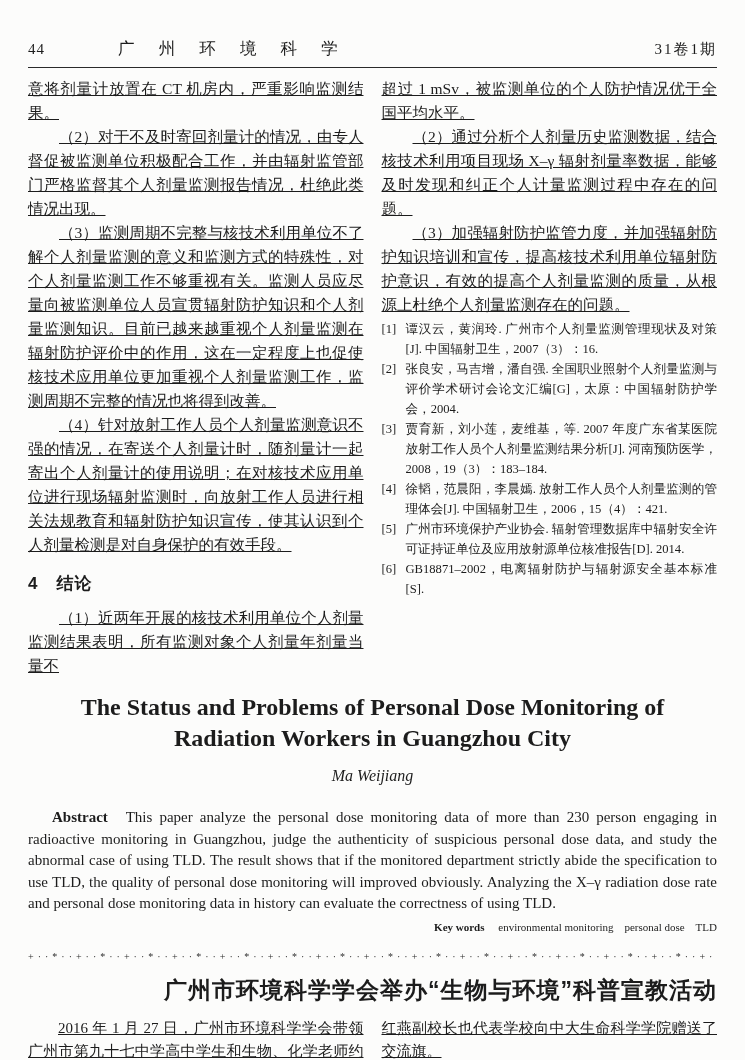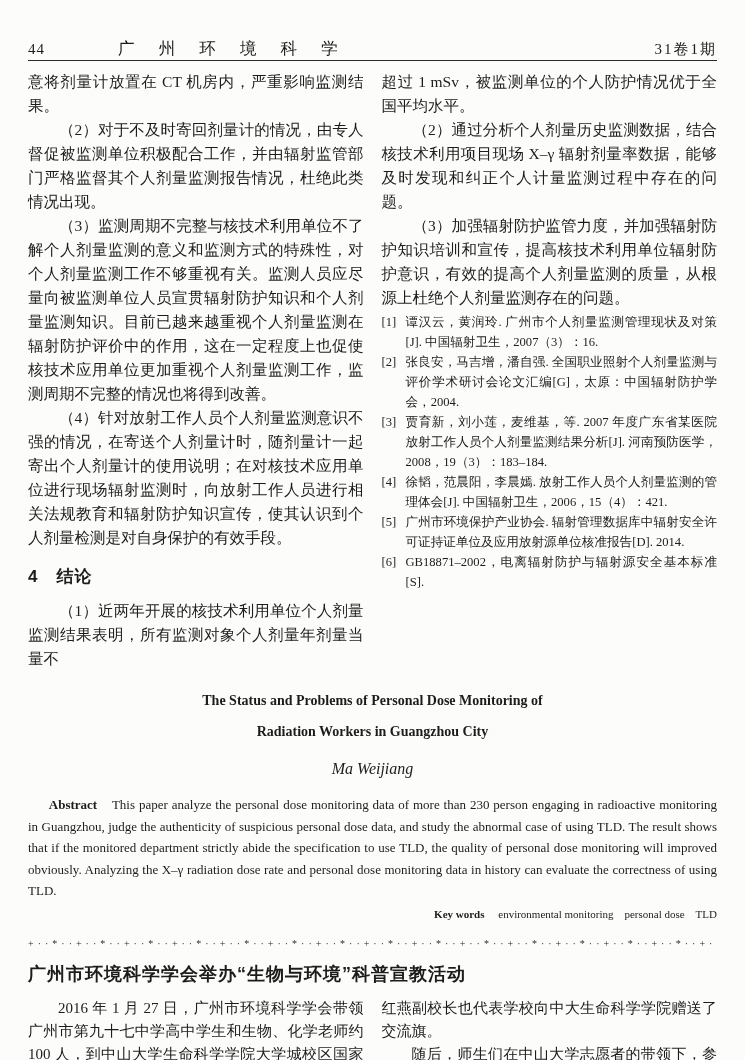--- a/index.html
+++ b/index.html
@@ -8,37 +8,38 @@
     background: #fcfcfb;
     color: #1c1c1c;
     font-family: "Liberation Serif", "DejaVu Serif", serif;
     overflow: hidden;
   }
   .page { padding: 0 28px; }
 
   
   .hdr {
     display: flex; justify-content: space-between; align-items: baseline;
-    padding-top: 38px; 
+    padding-top: 38px; padding-bottom: 7px;
     border-bottom: 1.6px solid #2a2a2a;
     font-size: 15px;
   }
   .hdr .pageno { width: 90px; letter-spacing: 1px; }
   .hdr .jtitle { flex: 1; text-align: left; font-size: 16.5px; letter-spacing: 10px; }
   .hdr .issue  { width: 90px; text-align: right; letter-spacing: 2px; }
 
   
   .cols { display: flex; gap: 18px; margin-top: 9px; }
   .col  { width: 336px; }
 
   p.body {
     margin: 0;
     font-size: 15.5px;
     line-height: 24px;
     text-align: justify;
+    text-decoration: underline;
   }
   p.ind { text-indent: 2em; }
 
   h2.sec {
     font-family: "Liberation Sans", "DejaVu Sans", sans-serif;
     font-weight: 700;
     font-size: 17px;
     margin: 15px 0 11px 0;
     letter-spacing: 1px;
   }
@@ -53,33 +54,33 @@
     text-align: justify;
     margin: 0;
   }
   .ref .num { position: absolute; left: 0; top: 0; }
 
   
   .eng { margin-top: 14px; }
   .etitle {
     text-align: center;
     font-weight: 700;
-    font-size: 14px;
+    font-size: 24px;
     line-height: 31px;
     margin: 0;
   }
   .eauthor {
     text-align: center;
     font-style: italic;
     font-size: 16px;
     margin: 13px 0 9px 0;
   }
   .eabstract {
-    margin: 16px 0 0 0;
-    font-size: 13px;
+    margin: 22px 0 0 0;
+    font-size: 15px;
     line-height: 21.5px;
     text-align: justify;
     text-indent: 1.6em;
   }
   .ekeywords {
     margin: 2px 0 0 0;
     font-size: 11px;
     line-height: 21.5px;
     text-indent: 1.6em;
     text-align: right;
@@ -96,22 +97,22 @@
     white-space: nowrap;
     font-size: 10px;
     letter-spacing: 4px;
     color: #2b2b2b;
   }
 
   
   .news-title {
     font-family: "Liberation Sans", "DejaVu Sans", sans-serif;
     font-weight: 700;
-    font-size: 18px;
-    text-align: left;
+    font-size: 23px;
+    text-align: right;
     letter-spacing: 1px;
     margin: 10px 0 11px 0;
   }
   .news p.body { font-size: 15px; line-height: 23px; }
 </style>
 </head>
 <body>
 
 <div class="page">
 

